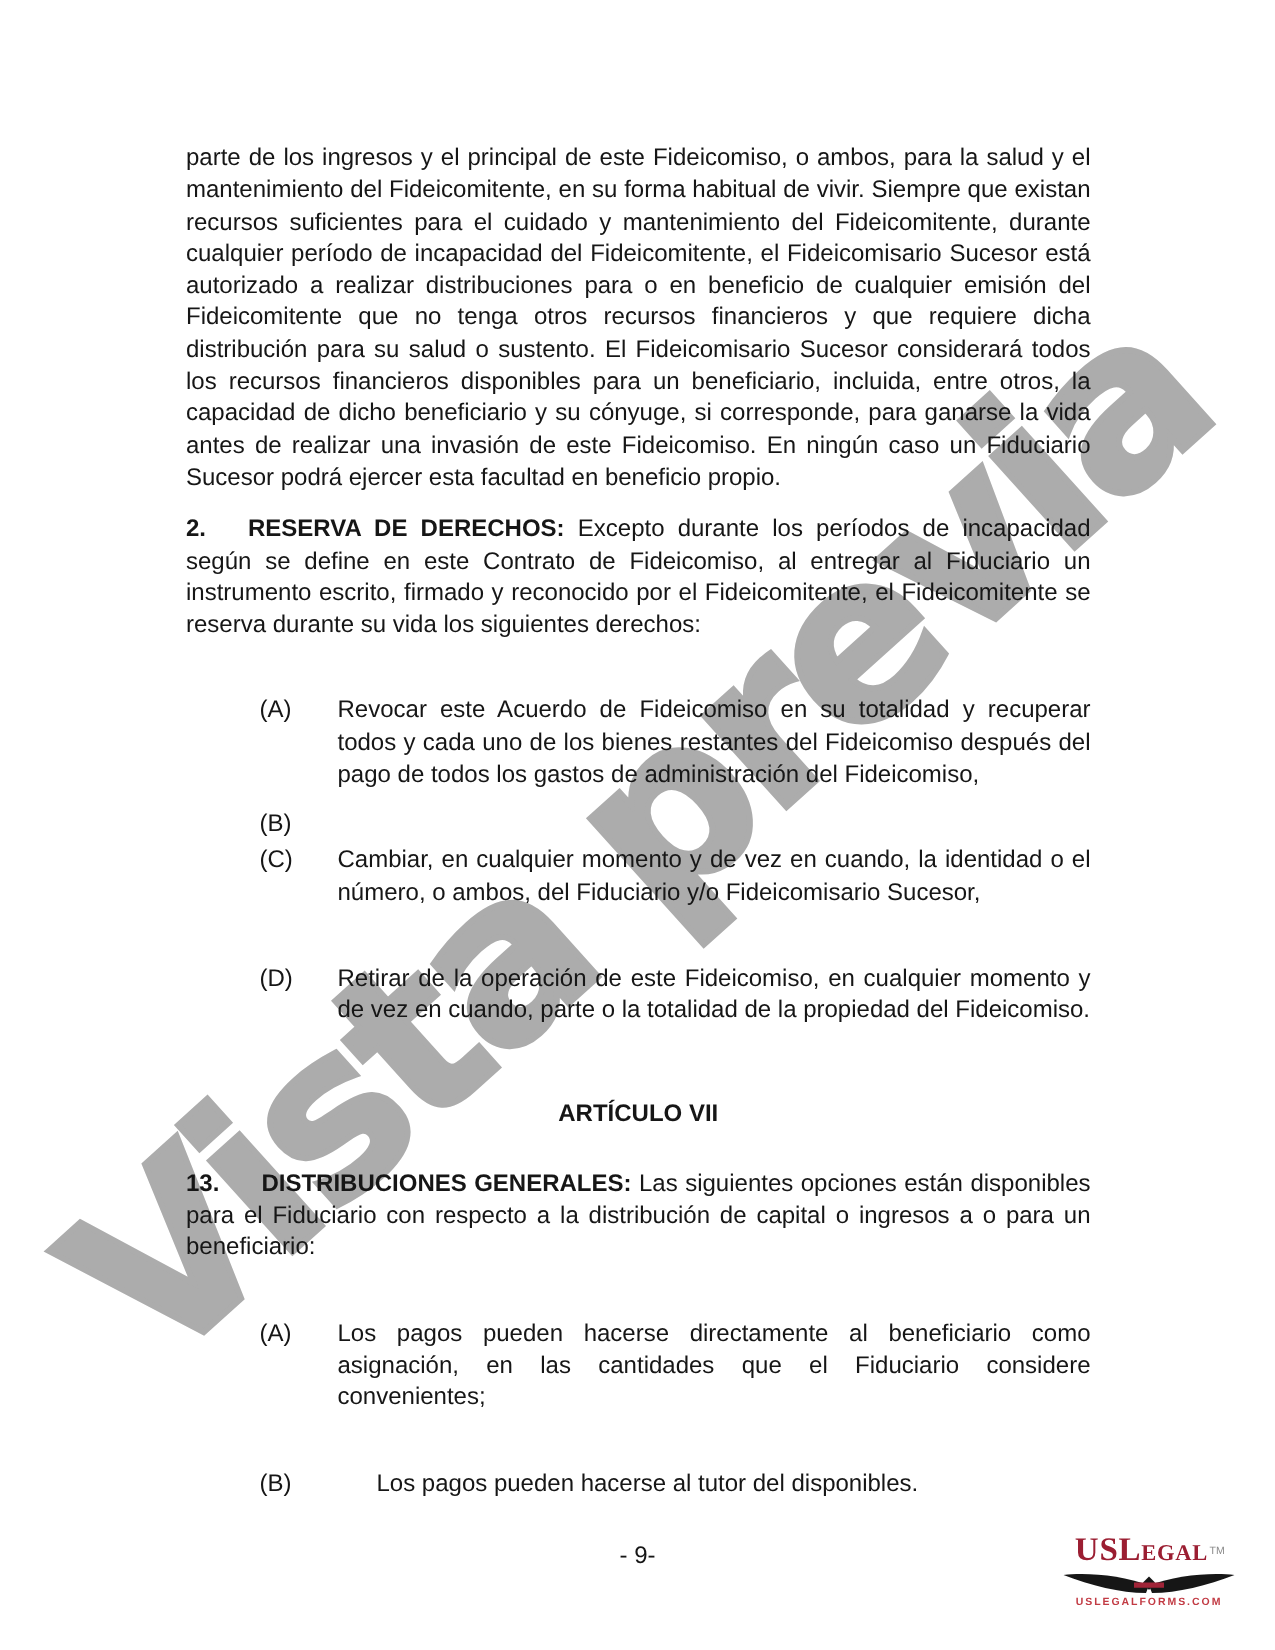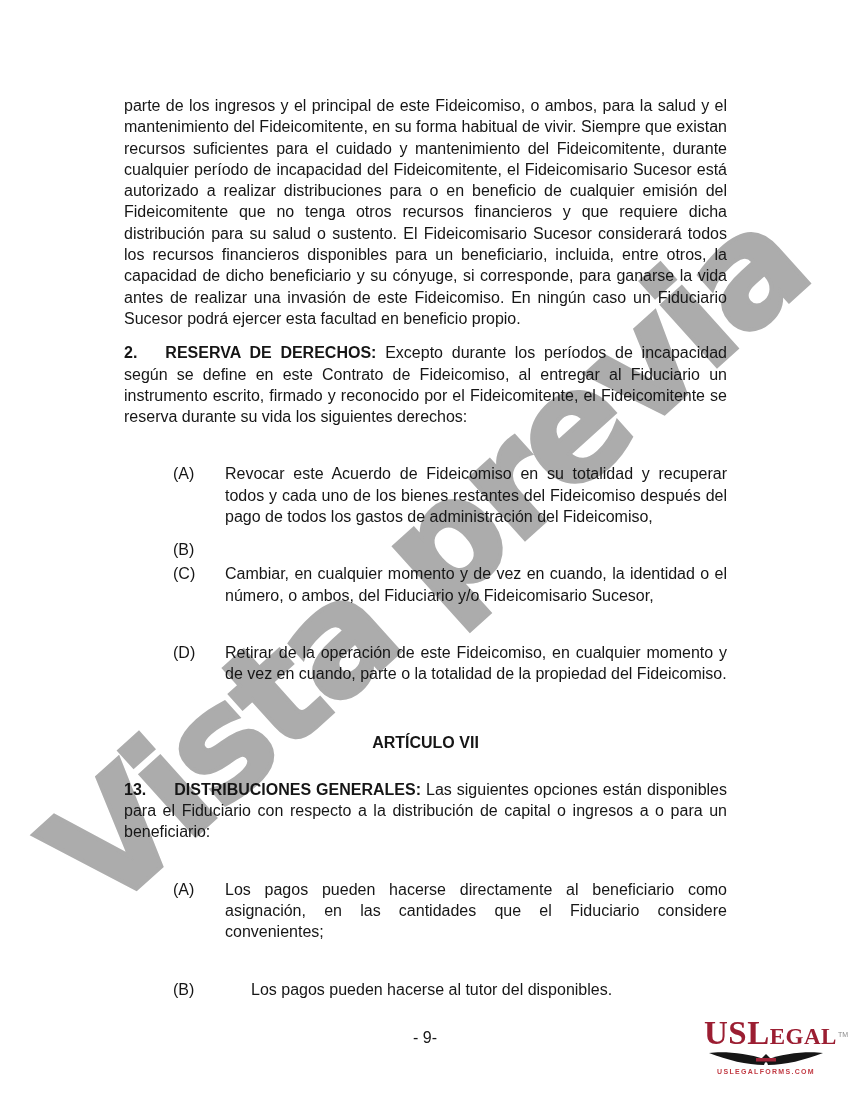--- a/index.html
+++ b/index.html
@@ -59,21 +59,21 @@
     position:absolute;z-index:1;
     top:1018px;right:22px;
     width:124px;
     text-align:center;
   }
   .logo .word-row{white-space:nowrap;line-height:30px;}
   .wordmark{
     font-family:"Liberation Serif","DejaVu Serif",serif;
     font-variant:small-caps;
     font-weight:bold;
-    font-size:33px;
+    font-size:22px;
     color:#9b1e32;
     letter-spacing:0.5px;
   }
   .tm{
     font-size:7px;color:#8a8a8a;vertical-align:top;
     position:relative;top:2px;left:1px;
     font-family:"Liberation Sans",sans-serif;
   }
   .eagle{display:block;margin:-2px auto 0 auto;}
   .tagline{

